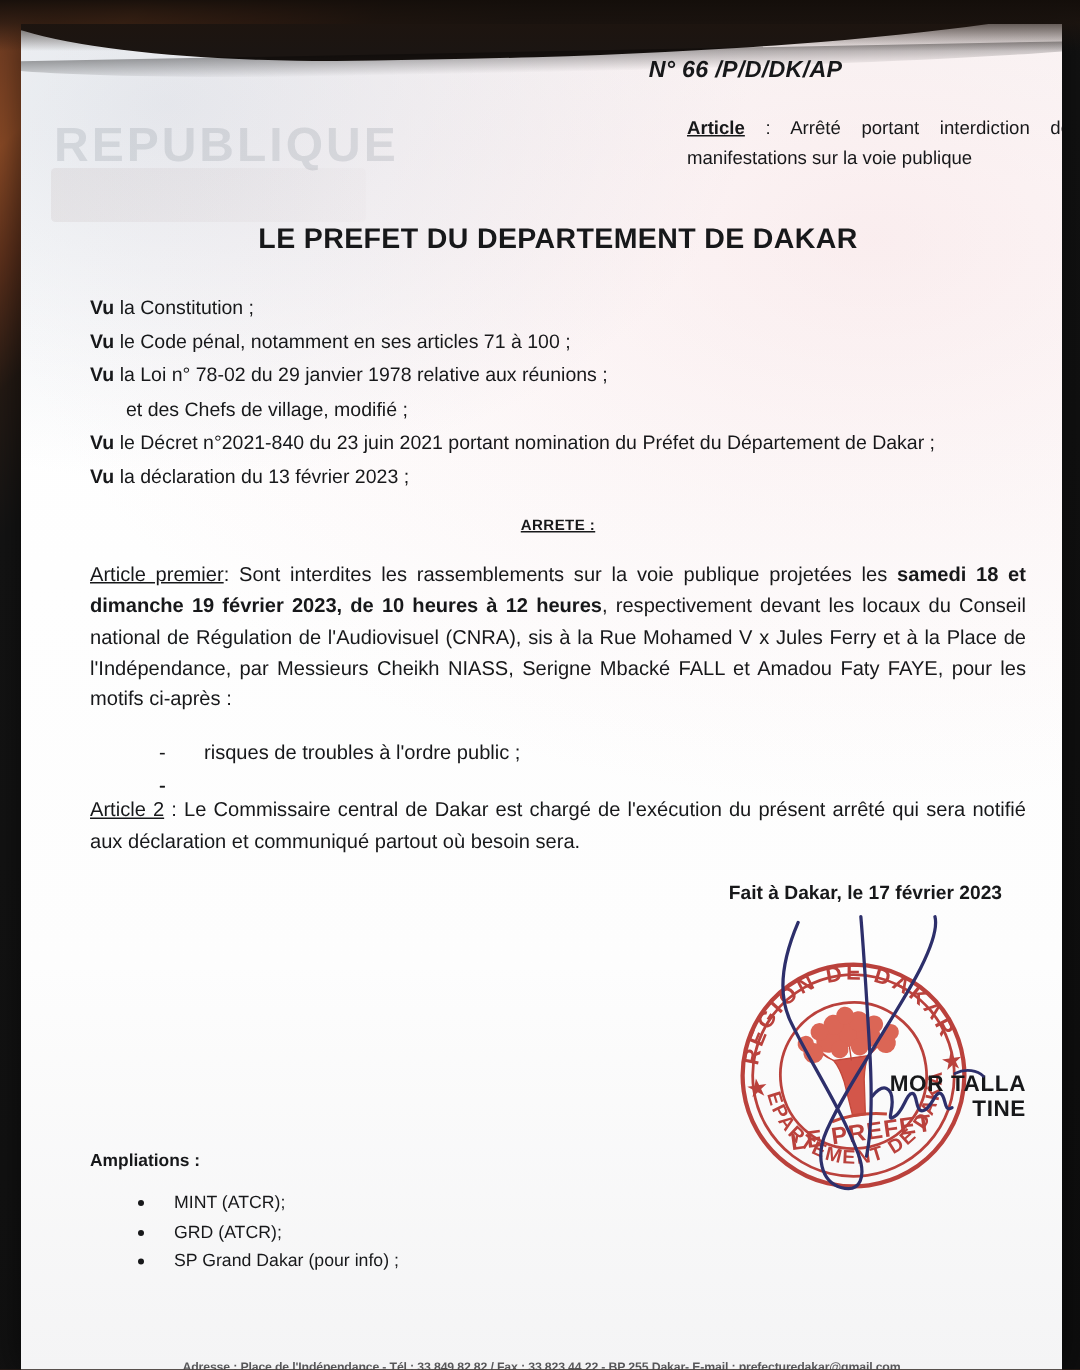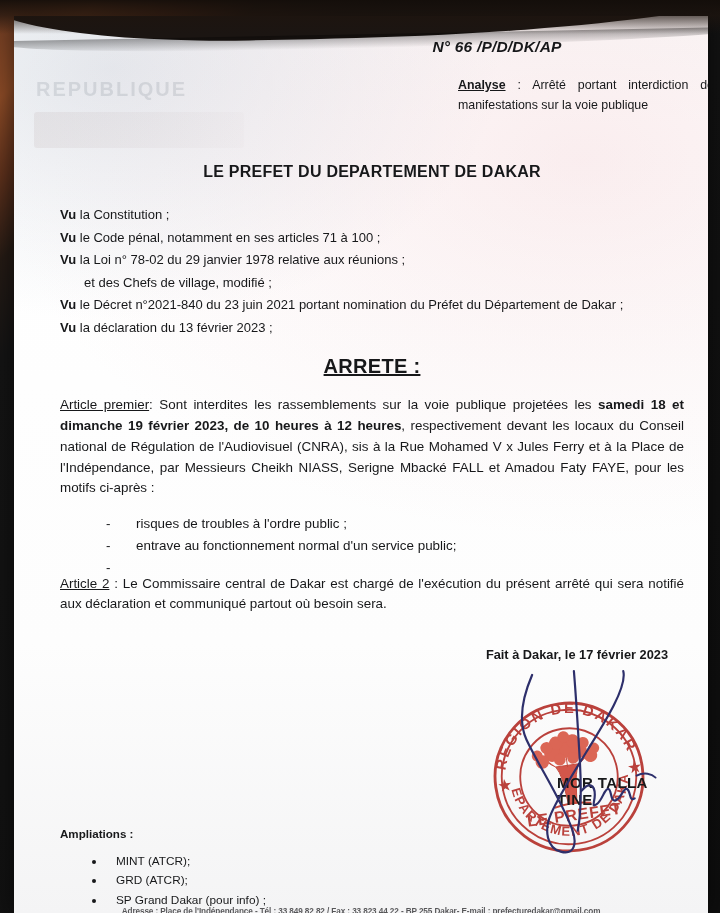--- a/index.html
+++ b/index.html
@@ -49,21 +49,21 @@
   #sheet-edge-hl {
     position: absolute; left: -30px; top: 18px; width: 780px; height: 14px;
     background: linear-gradient(180deg, rgba(0,0,0,0.35), rgba(0,0,0,0));
     border-radius: 0 0 58% 34% / 0 0 100% 100%;
     transform: rotate(-1.1deg);
     z-index: 3; pointer-events: none;
   }
   
   #ghost {
     position: absolute; left: 22px; top: 62px;
-    font-size: 20px; font-weight: bold; letter-spacing: 2px;
+    font-size: 32px; font-weight: bold; letter-spacing: 2px;
     color: rgba(120,128,140,0.20);
     z-index: 1; user-select: none;
   }
   #ghost2 {
     position: absolute; left: 20px; top: 96px;
     width: 210px; height: 36px;
     background: linear-gradient(90deg, rgba(170,150,150,0.14), rgba(170,150,150,0.03));
     border-radius: 3px; z-index: 1;
   }
 
@@ -89,42 +89,42 @@
     margin-left: 398px;
     width: 256px;
     font-size: 12.4px;
     line-height: 1.62;
     text-align: justify;
   }
   .analyse-block .u { text-decoration: underline; font-weight: bold; }
 
   .doc-title {
     text-align: center;
-    margin: 48px 0 0 0;
-    font-size: 16px;
+    margin: 34px 0 0 0;
+    font-size: 19px;
     font-weight: bold;
     letter-spacing: .25px;
   }
 
   
   .vu-list { margin-top: 24px; }
   .vu {
     font-size: 13px;
     line-height: 1.58;
     margin: 0 0 2px 0;
     text-indent: 0;
     padding-left: 0;
   }
   .vu b { font-weight: bold; }
   .vu.cont { padding-left: 24px; }
 
   .arrete {
     text-align: center;
     margin: 17px 0 0 0;
-    font-size: 20px;
+    font-size: 10px;
     font-weight: bold;
     text-decoration: underline;
     letter-spacing: .3px;
   }
 
   
   .article {
     margin-top: 17px;
     font-size: 13.4px;
     line-height: 1.55;
@@ -142,21 +142,22 @@
   }
   .motifs li { position: relative; padding-left: 30px; }
   .motifs li .dash {
     position: absolute; left: 0; top: 0;
   }
 
   
   .sign-zone {
     position: relative;
     height: 176px;
-    margin-top: 32px;
+    margin-top: 16px;
+    text-align: right;
   }
   .fait {
     position: absolute; right: 16px; top: 0;
     font-size: 12.8px; font-weight: bold;
     white-space: nowrap;
   }
   .signer-name {
     position: absolute; left: 497px; top: 127px;
     font-size: 15px; font-weight: bold;
     letter-spacing: .4px;
@@ -207,41 +208,41 @@
   <div id="sheet-edge"></div>
   <div id="sheet-edge-hl"></div>
   <div id="ghost">REPUBLIQUE</div>
   <div id="ghost2"></div>
 
   <div id="doc">
 
     <div class="ref-no">N° 66 /P/D/DK/AP</div>
 
     <div class="analyse-block">
-      <span class="u">Analyse</span><span> : Arrêté portant interdiction de manifestations sur la voie publique</span>
+      <span class="u">Article</span><span> : Arrêté portant interdiction de manifestations sur la voie publique</span>
     </div>
 
     <div class="doc-title">LE PREFET DU DEPARTEMENT DE DAKAR</div>
 
     <div class="vu-list">
       <p class="vu"><b>Vu</b><span> la Constitution ;</span></p>
       <p class="vu"><b>Vu</b><span> le Code pénal, notamment en ses articles 71 à 100 ;</span></p>
       <p class="vu"><b>Vu</b><span> la Loi n° 78-02 du 29 janvier 1978 relative aux réunions ;</span></p>
       <p class="vu cont">et des Chefs de village, modifié ;</p>
       <p class="vu"><b>Vu</b><span> le Décret n°2021-840 du 23 juin 2021 portant nomination du Préfet du Département de Dakar ;</span></p>
       <p class="vu"><b>Vu</b><span> la déclaration du 13 février 2023 ;</span></p>
     </div>
 
     <div class="arrete">ARRETE :</div>
 
     <div class="article"><span class="lead">Article premier</span><span>: Sont interdites les rassemblements sur la voie publique projetées les </span><b>samedi 18 et dimanche 19 février 2023, de 10 heures à 12 heures</b><span>, respectivement devant les locaux du Conseil national de Régulation de l'Audiovisuel (CNRA), sis à la Rue Mohamed V x Jules Ferry et à la Place de l'Indépendance, par Messieurs Cheikh NIASS, Serigne Mbacké FALL et Amadou Faty FAYE, pour les motifs ci-après :</span></div>
 
     <ul class="motifs">
       <li><span class="dash">-</span><span>risques de troubles à l'ordre public ;</span></li>
-      <li><span class="dash">-</span><span>entrave au fonctionnement normal d'un service public;</span></li>
+      <li><span class="dash">-</span></li>
       <li><span class="dash">-</span></li>
     </ul>
 
     <div class="article"><span class="lead">Article 2</span><span> : Le Commissaire central de Dakar est chargé de l'exécution du présent arrêté qui sera notifié aux déclaration et communiqué partout où besoin sera.</span></div>
 
     <div class="sign-zone">
       <div class="fait">Fait à Dakar, le 17 février 2023</div>
 
       <svg class="stamp" viewBox="0 0 200 200">
         <defs>

